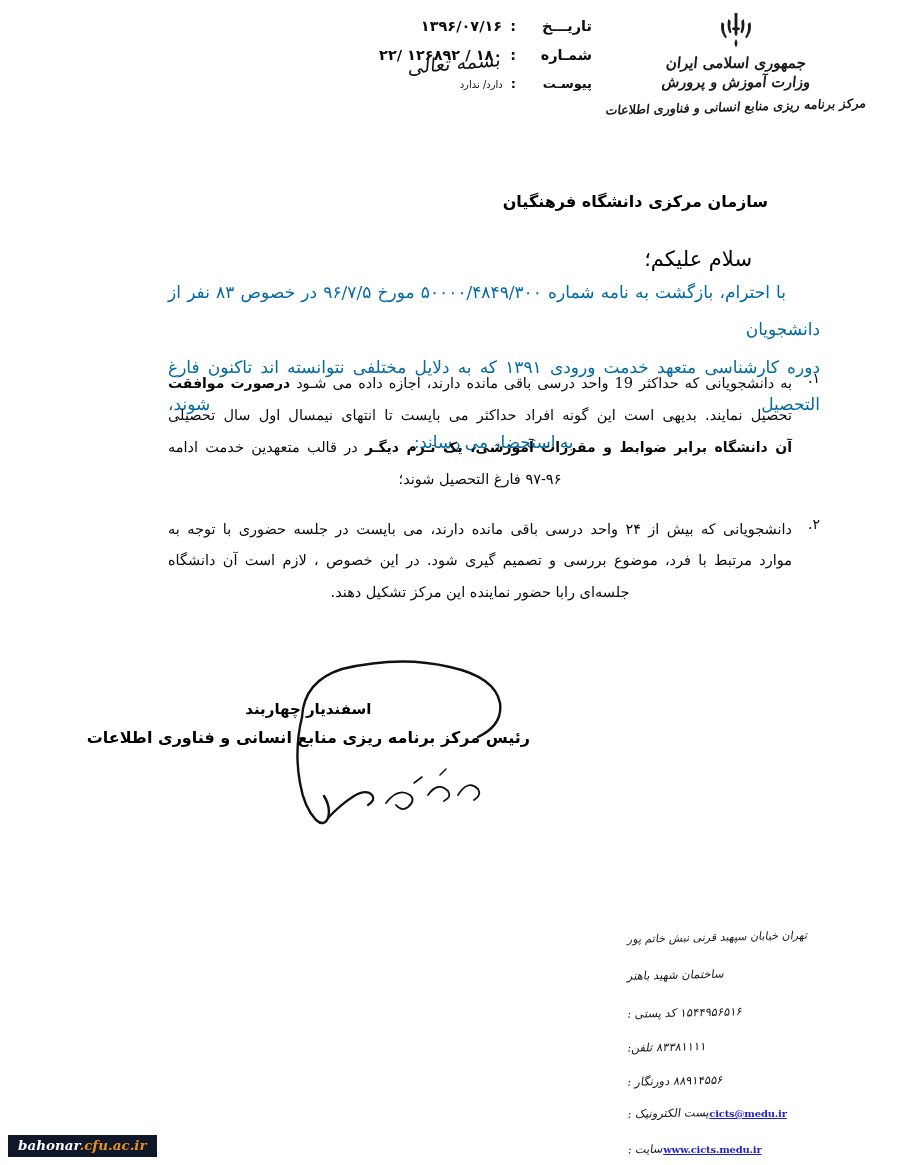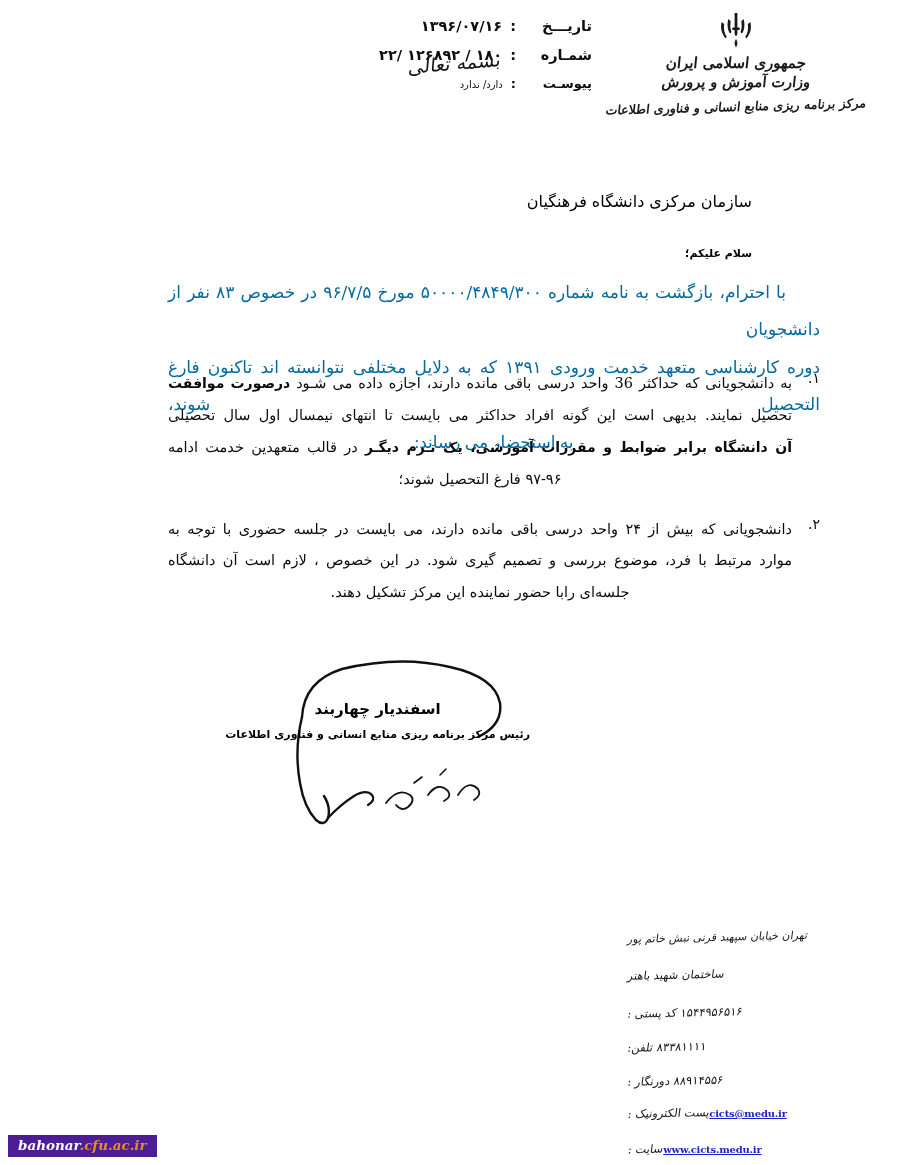--- a/index.html
+++ b/index.html
@@ -95,32 +95,32 @@
     font-weight: 500;
     color: #141414;
     transform: skewX(-10deg) rotate(-5deg);
     white-space: nowrap;
   }
 
   
   .addressee {
     position: absolute;
     top: 192px;
-    right: 148px;
+    right: 132px;
     font-size: 16px;
-    font-weight: 400;
+    font-weight: 700;
     color: #000;
     direction: rtl;
   }
   .greeting {
     position: absolute;
     top: 247px;
     right: 148px;
-    font-size: 11px;
-    font-weight: 700;
+    font-size: 21px;
+    font-weight: 400;
     color: #000;
     direction: rtl;
   }
 
   .intro {
     position: absolute;
     top: 274px;
     right: 80px;
     left: 168px;
     direction: rtl;
@@ -176,21 +176,21 @@
     margin-left: 35px;
   }
   .sig-name {
     font-size: 15px;
     font-weight: 700;
     color: #000;
     margin-bottom: 10px;
     letter-spacing: 0.2px;
   }
   .sig-title {
-    font-size: 11px;
+    font-size: 16px;
     font-weight: 700;
     color: #000;
     white-space: nowrap;
   }
   .sig-ink {
     position: absolute;
     top: 655px;
     right: 320px;
     width: 290px;
     height: 175px;
@@ -242,21 +242,21 @@
     direction: ltr;
     display: inline-block;
     letter-spacing: -0.2px;
   }
 
   
   .watermark {
     position: absolute;
     left: 8px;
     bottom: 8px;
-    background: #4c1d95;
+    background: #0f172a;
     padding: 4px 10px 5px 10px;
     direction: ltr;
     font-family: "DejaVu Serif", "Liberation Serif", serif;
     font-style: italic;
     font-weight: 700;
     font-size: 13.5px;
     line-height: 1;
     white-space: nowrap;
   }
   .wm-a { color: #ffffff; }
@@ -311,21 +311,21 @@
     <p class="l1">با احترام، بازگشت به نامه شماره ۵۰۰۰۰/۴۸۴۹/۳۰۰ مورخ ۹۶/۷/۵ در خصوص ۸۳ نفر از دانشجویان</p>
     <p class="l2">دوره کارشناسی متعهد خدمت  ورودی ۱۳۹۱ که به دلایل مختلفی نتوانسته اند تاکنون فارغ التحصیل شوند،</p>
     <p class="l3">به استحضار می رساند:</p>
   </div>
 
   <div class="list">
 
     <div class="li">
       <div class="li-num">۱.</div>
       <div class="li-body">
-        <span class="ljust"><span>به دانشجویانی که حداکثر 36 واحد درسی باقی مانده دارند، اجازه داده می شـود </span><span class="bold">درصورت موافقت</span></span>
+        <span class="ljust"><span>به دانشجویانی که حداکثر 19 واحد درسی باقی مانده دارند، اجازه داده می شـود </span><span class="bold">درصورت موافقت</span></span>
         <span class="ljust">تحصیل نمایند. بدیهی است این گونه افراد حداکثر می بایست تا انتهای نیمسال اول سال تحصیلی</span>
         <span class="ljust"><span class="bold sp">آن دانشگاه برابر ضوابط و مقررات آموزشی، یک تـرم دیگـر</span><span> در قالب متعهدین خدمت ادامه</span></span>
         <span class="lend">۹۷-۹۶ فارغ التحصیل شوند؛</span>
       </div>
     </div>
 
     <div class="li">
       <div class="li-num">۲.</div>
       <div class="li-body">
         <span class="ljust">دانشجویانی که بیش از ۲۴ واحد درسی باقی مانده دارند، می بایست در جلسه حضوری با توجه به</span>

